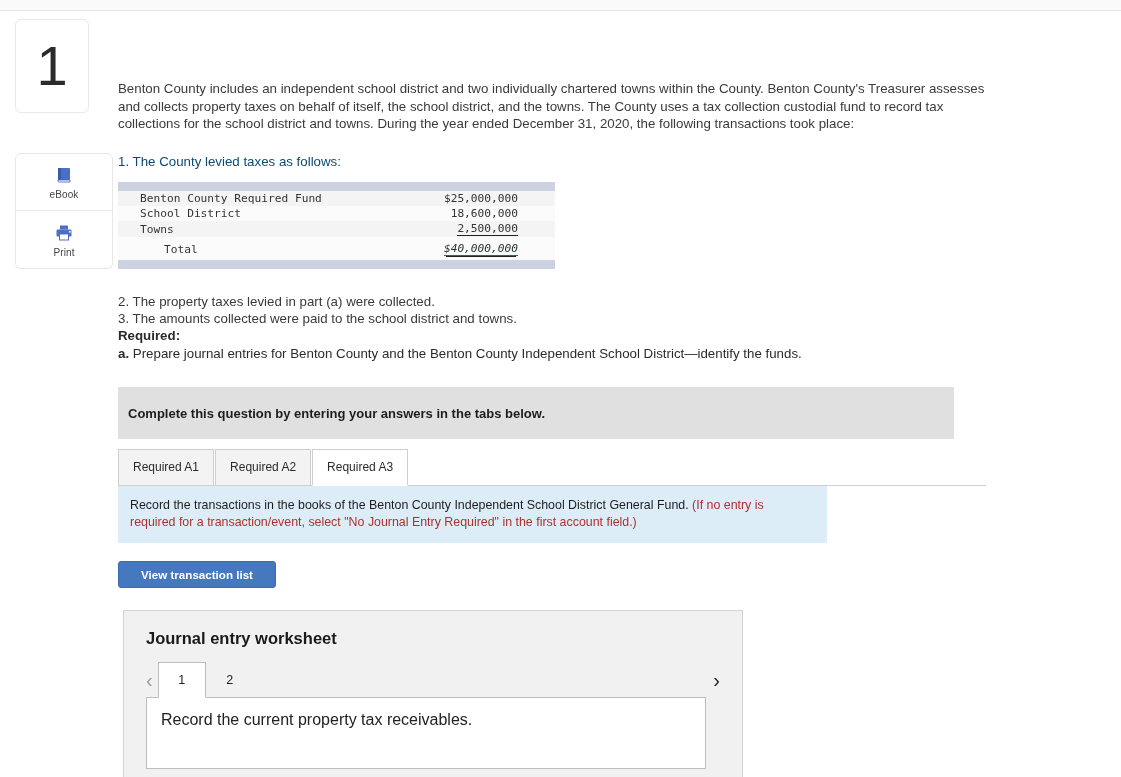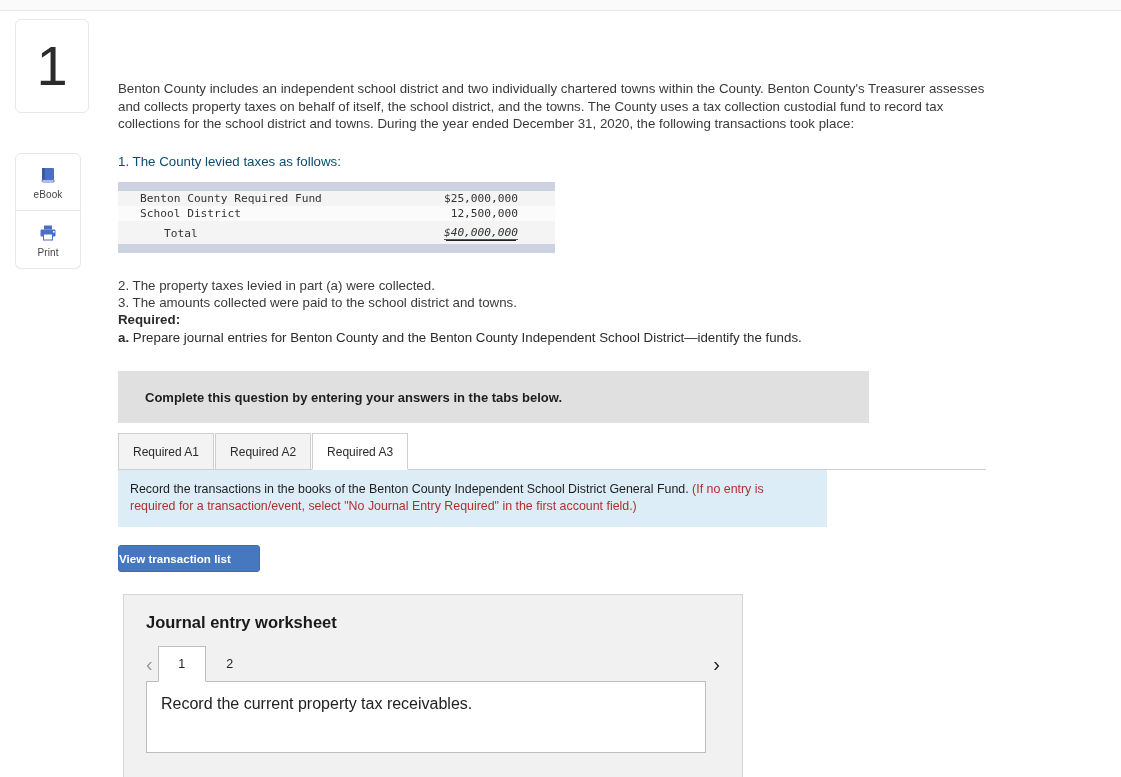--- a/index.html
+++ b/index.html
@@ -51,21 +51,21 @@
     line-height: 1;
     font-weight: 400;
     color: #2b2b2b;
     font-family: "Liberation Sans", sans-serif;
   }
   #tool-card {
     margin-top: 40px;
     height: 0;
   }
   .tool-btn {
-    width: 66px;
+    width: 98px;
     height: 58px;
     box-sizing: border-box;
     border: 1px solid #e8e8e8;
     background: #ffffff;
     display: flex;
     flex-direction: column;
     align-items: center;
     justify-content: center;
     cursor: pointer;
   }
@@ -147,44 +147,44 @@
     font-size: 13.3px;
     line-height: 18px;
     color: #2b2b2b;
   }
   #required-heading { font-weight: bold; }
   .req-letter { font-weight: bold; }
 
   
   #complete-banner {
     margin-top: 24px;
-    width: 751px;
+    width: 836px;
     height: 52px;
     background: #e0e0e0;
     display: flex;
     align-items: center;
     box-sizing: border-box;
-    padding-left: 27px;
+    padding-left: 10px;
   }
   #complete-banner-text {
     font-size: 13px;
     font-weight: bold;
     color: #1d1d1d;
   }
 
   
   #tabs-row {
     margin-top: 10px;
     width: 868px;
     height: 37px;
     position: relative;
     border-bottom: 1px solid #cfcfcf;
     box-sizing: border-box;
     display: flex;
-    align-items: flex-start;
+    align-items: center;
   }
   .req-tab {
     height: 37px;
     box-sizing: border-box;
     border: 1px solid #cfcfcf;
     background: #f3f3f3;
     display: flex;
     align-items: center;
     justify-content: center;
     padding: 0 14px;
@@ -208,31 +208,31 @@
     padding: 11px 18px 13px 12px;
     font-size: 12.4px;
     line-height: 16.5px;
     color: #1d1d1d;
   }
   .paren-note { color: #b03030; }
 
   
   #view-transaction-list {
     margin-top: 18px;
-    width: 142px;
+    width: 158px;
     height: 27px;
     background: #4678c0;
     border: 1px solid #3c6cb0;
     border-radius: 3px;
     color: #ffffff;
     font-size: 11.6px;
     font-weight: bold;
     display: flex;
     align-items: center;
-    justify-content: flex-start;
+    justify-content: center;
     cursor: pointer;
     box-sizing: border-box;
   }
 
   
   #journal-panel {
     margin-top: 22px;
     margin-left: 5px;
     width: 620px;
     height: 200px;
@@ -349,21 +349,25 @@
   <div id="levy-table-wrap">
     <div class="levy-bar"></div>
     <table id="levy-table">
       <tbody id="levy-tbody">
           <tr>
             <td class="lbl-cell">Benton County Required Fund</td>
             <td class="amt-cell"><span class="amt-inner">$25,000,000</span></td>
           </tr>
           <tr>
             <td class="lbl-cell">School District</td>
-            <td class="amt-cell"><span class="amt-inner">12,500,000</span></td>
+            <td class="amt-cell"><span class="amt-inner">18,600,000</span></td>
+          </tr>
+          <tr>
+            <td class="lbl-cell">Towns</td>
+            <td class="amt-cell"><span class="amt-inner rule-single">2,500,000</span></td>
           </tr>
           <tr class="row-total">
             <td class="lbl-cell indent">Total</td>
             <td class="amt-cell"><span class="amt-inner rule-double">$40,000,000</span></td>
           </tr>
         </tbody>
     </table>
     <div class="levy-bar"></div>
   </div>
 

